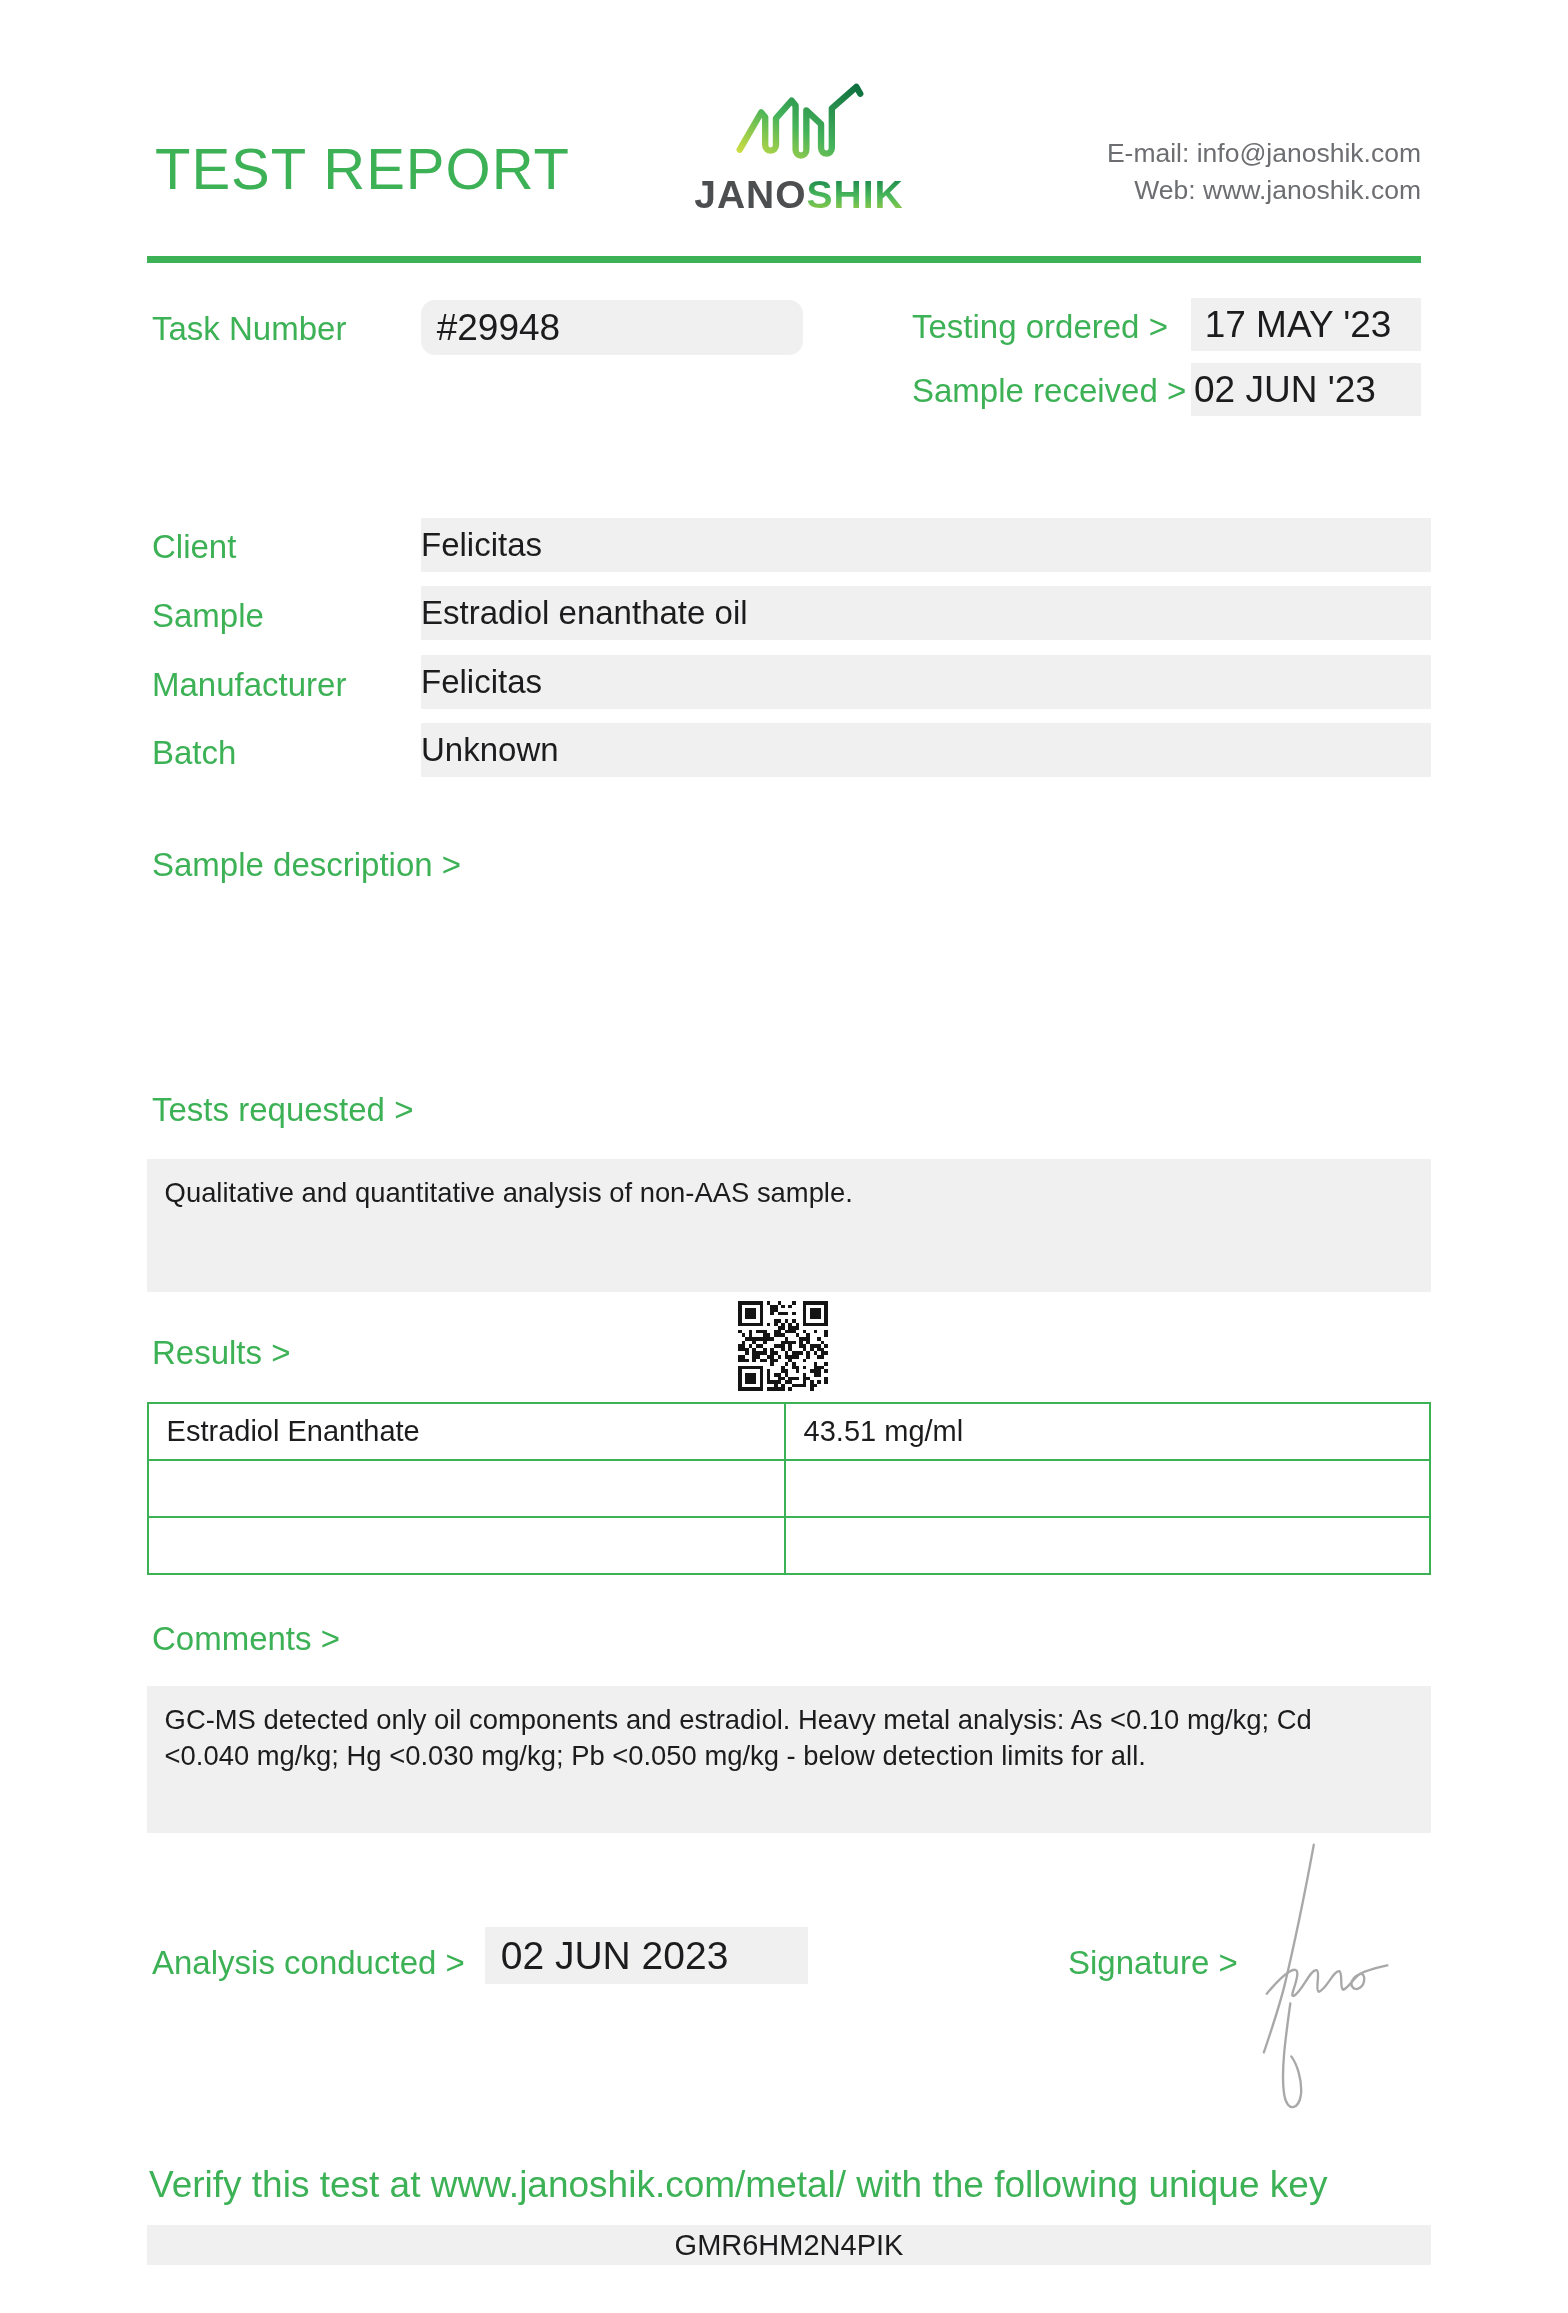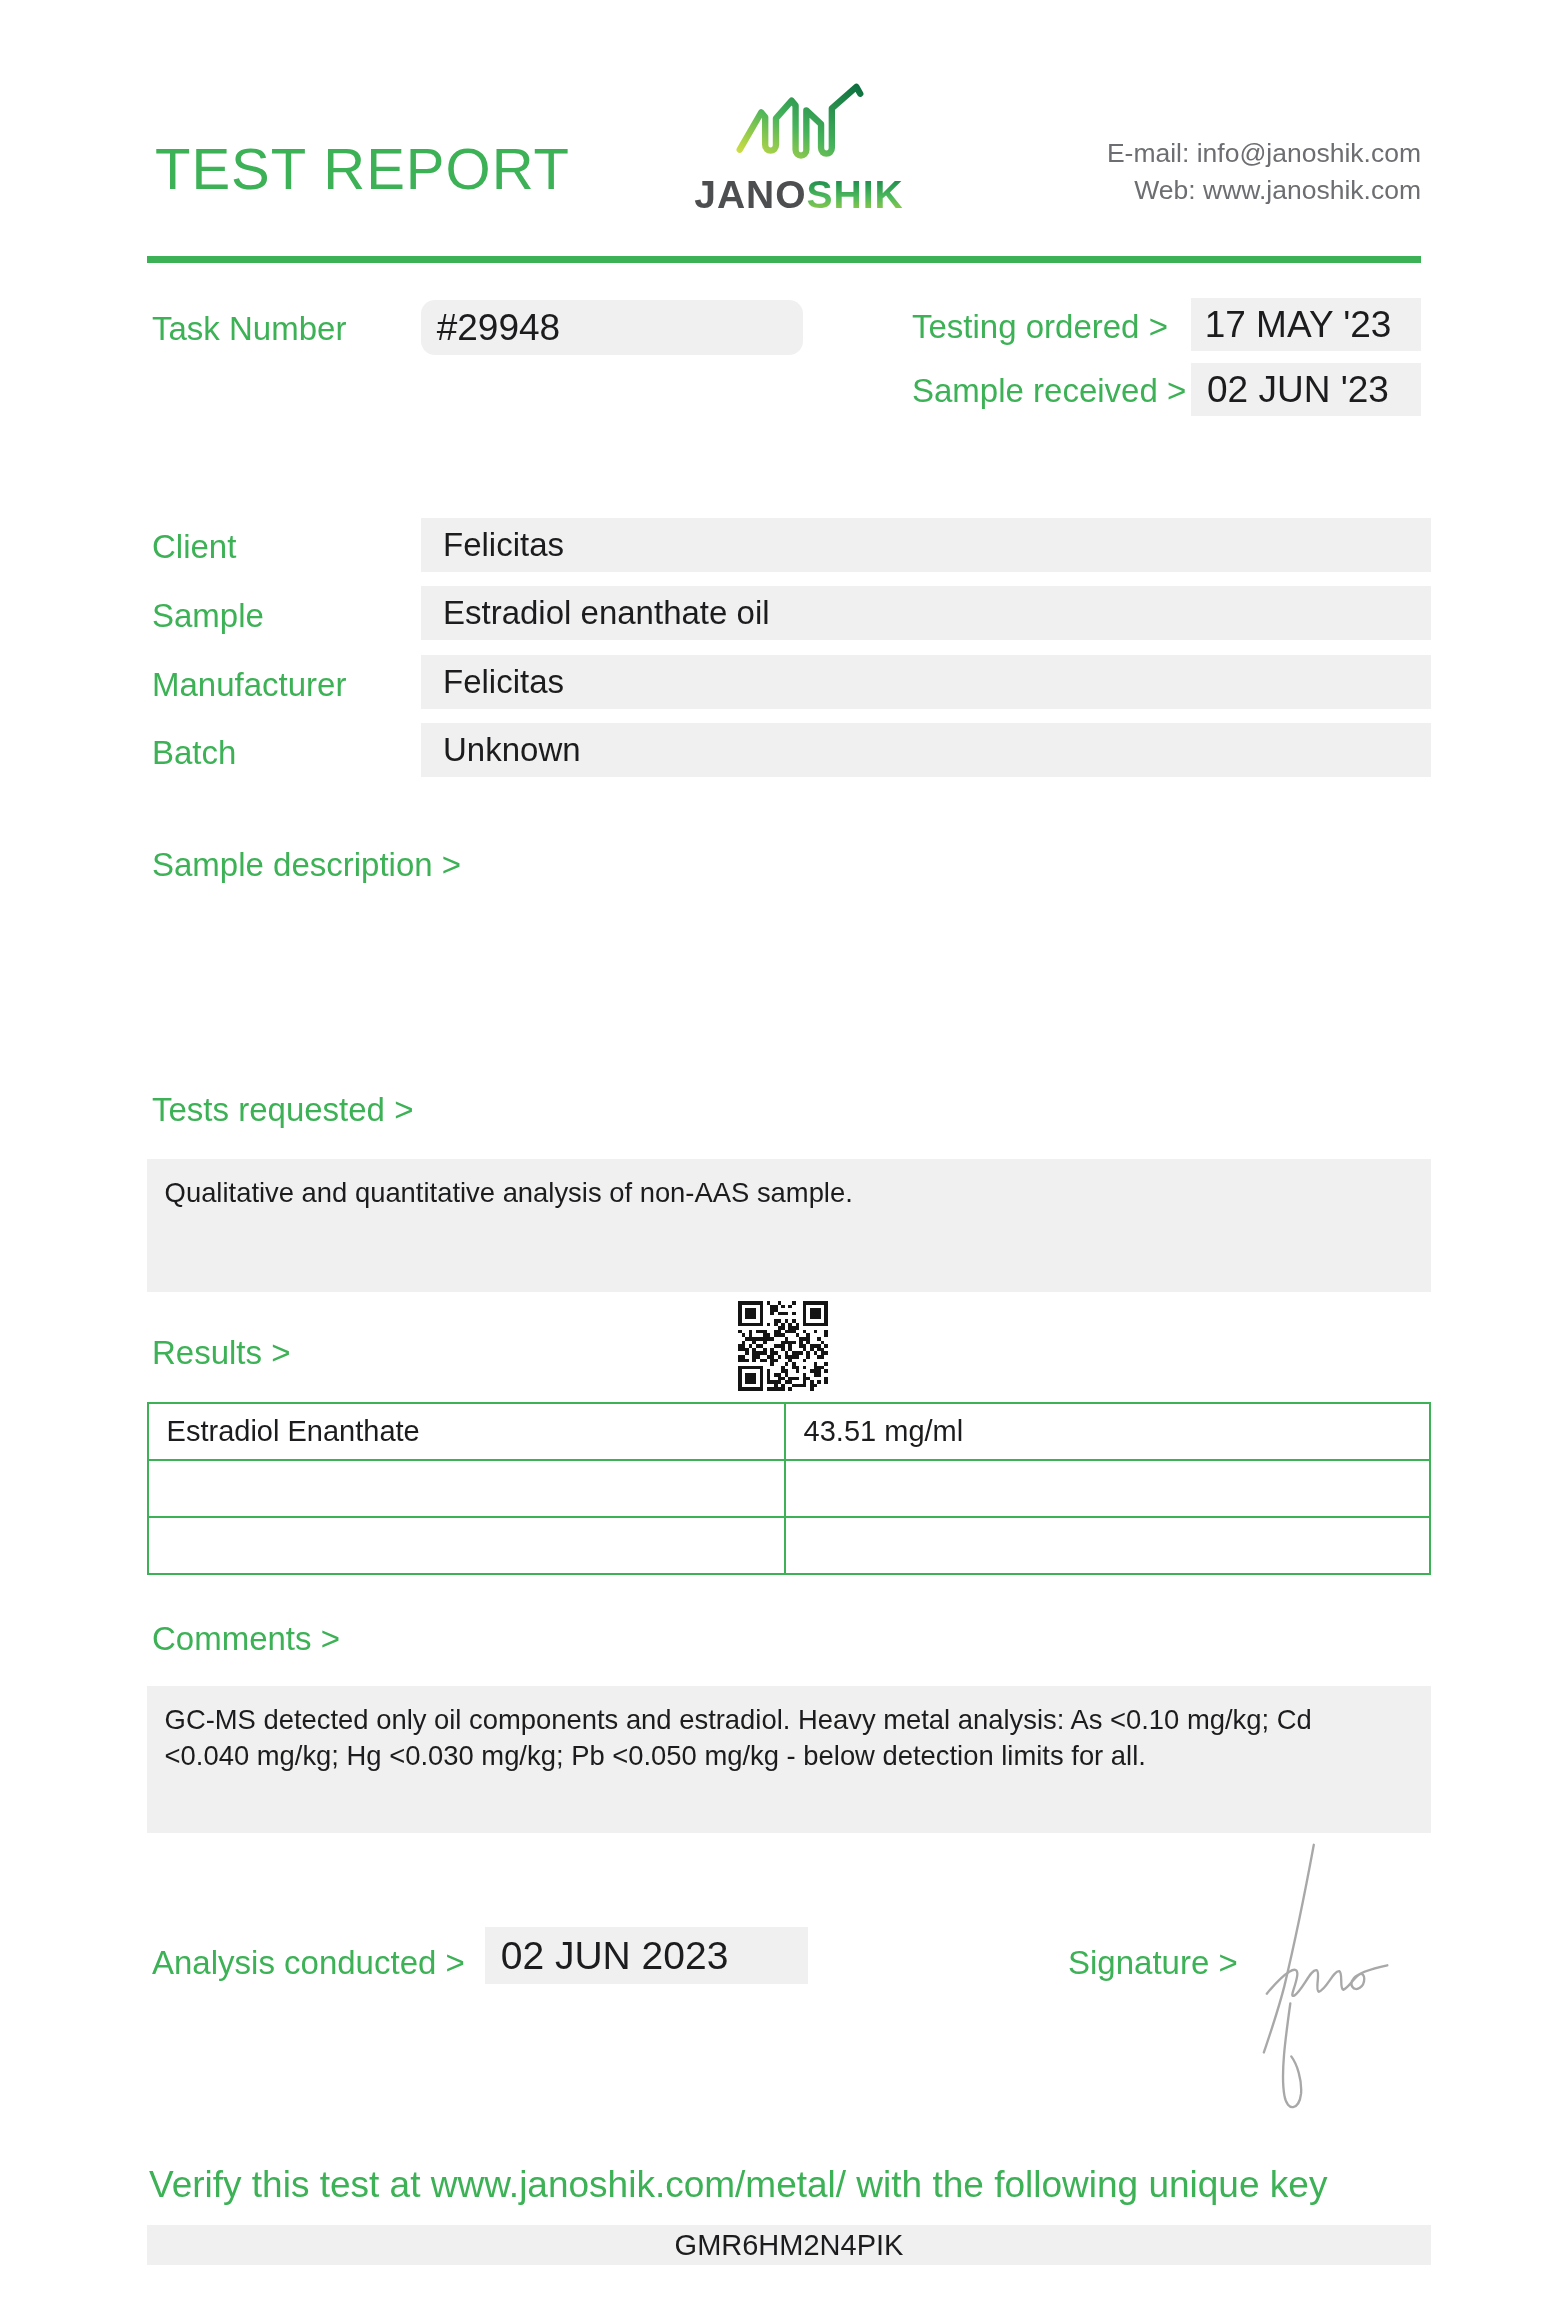--- a/index.html
+++ b/index.html
@@ -32,24 +32,24 @@
   .contact{right:147px;top:135px;text-align:right;font-size:26.5px;line-height:37px;color:var(--muted-gray);}
   .rule{left:147px;top:256px;width:1274px;height:6.9px;background:var(--accent);}
   
   .lbl{font-size:33px;color:var(--accent);line-height:1.2;white-space:nowrap;}
   .vbox{background:var(--box-bg);display:flex;align-items:center;box-sizing:border-box;}
   .task-label{left:152px;top:309px;}
   .task-box{left:421px;top:300px;width:382px;height:55px;padding-left:15.7px;font-size:37px;border-radius:14px;}
   .ordered-label{left:912px;top:307px;}
   .ordered-box{left:1191px;top:298px;width:230px;height:53px;padding-left:13.7px;font-size:37px;}
   .received-label{left:912px;top:371px;}
-  .received-box{left:1191px;top:363px;width:230px;height:53px;padding-left:16px;font-size:37px;}
+  .received-box{left:1191px;top:363px;width:230px;height:53px;padding-left:3px;font-size:37px;}
   
   .info-label{left:152px;}
-  .info-box{left:421px;width:1010px;height:54px;padding-left:22px;font-size:33px;}
+  .info-box{left:421px;width:1010px;height:54px;padding-left:0;font-size:33px;}
   
   .section-heading{left:152px;}
   .bigbox{left:147px;width:1284px;background:var(--box-bg);box-sizing:border-box;padding:15.7px 17.6px;font-size:27.4px;line-height:36px;}
   
   .results-table{position:absolute;left:147px;top:1402px;width:1284px;border-collapse:collapse;}
   .results-table td{border:2.9px solid var(--accent);height:55px;padding:0 17.6px;font-size:29px;}
   
   .qr{left:731px;top:1294px;width:104px;height:104px;background:#fff;display:flex;align-items:center;justify-content:center;}
   
   .analysis-label{left:152px;top:1943px;}

